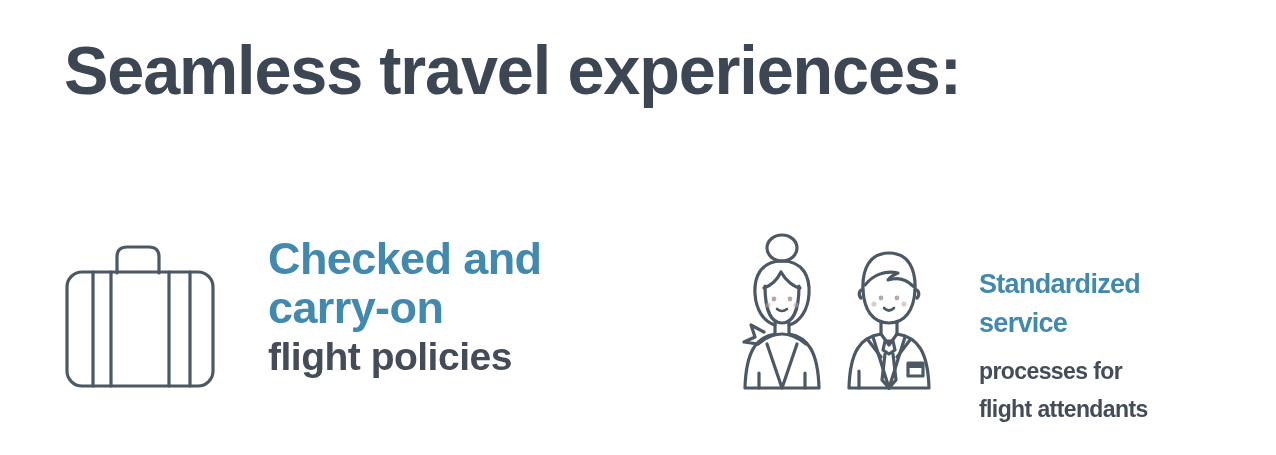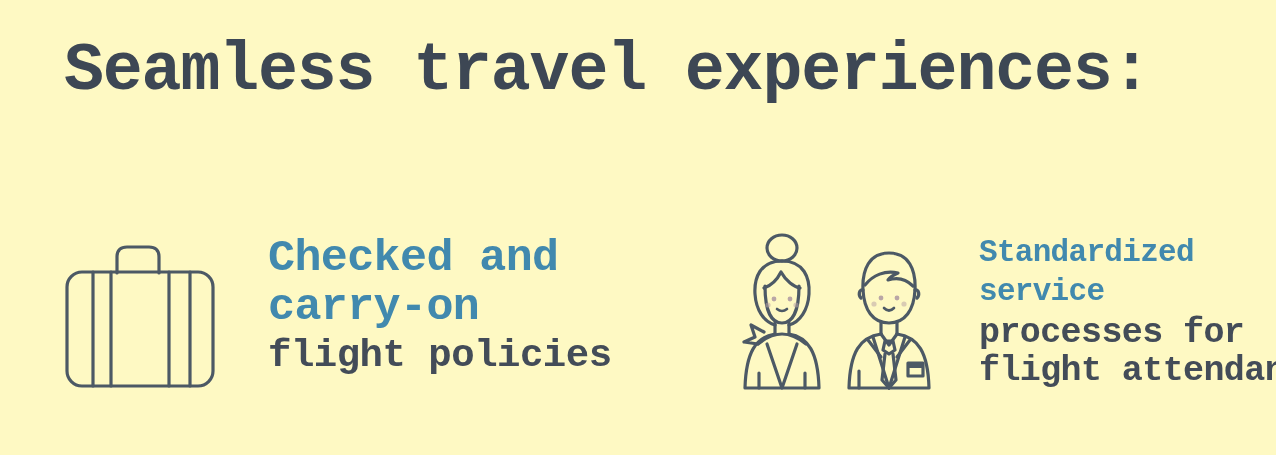--- a/index.html
+++ b/index.html
@@ -13,22 +13,21 @@
     background: #e6e5e3;
     font-family: "Liberation Sans", sans-serif;
     overflow: hidden;
     position: relative;
     -webkit-font-smoothing: antialiased;
   }
 
   .slide {
     position: absolute;
     inset: 0;
-    background: #fef9c3;
-    font-family: Liberation Mono, monospace;
+    background: #ffffff;
   }
 
   
   .slide-title {
     position: absolute;
     left: 64px;
     top: 36px;
     font-size: 69px;
     font-weight: 700;
     letter-spacing: -1.2px;
@@ -91,29 +90,30 @@
   }
   .feature-left .subline {
     font-size: 39px;
     line-height: 47px;
     letter-spacing: -0.5px;
     margin-top: 1px;
   }
 
   
   .feature-right .headline {
-    font-size: 31px;
+    font-size: 27px;
     line-height: 39px;
     letter-spacing: -0.7px;
+    margin-top: 32px;
   }
   .feature-right .subline {
-    font-size: 35px;
+    font-size: 23px;
     line-height: 38px;
     letter-spacing: -0.6px;
-    margin-top: 3px;
+    margin-top: 9px;
   }
 
   .icon-stroke {
     fill: none;
     stroke: #4c5965;
     stroke-width: 3.2;
     stroke-linecap: round;
     stroke-linejoin: round;
   }
   .icon-stroke-thin {

